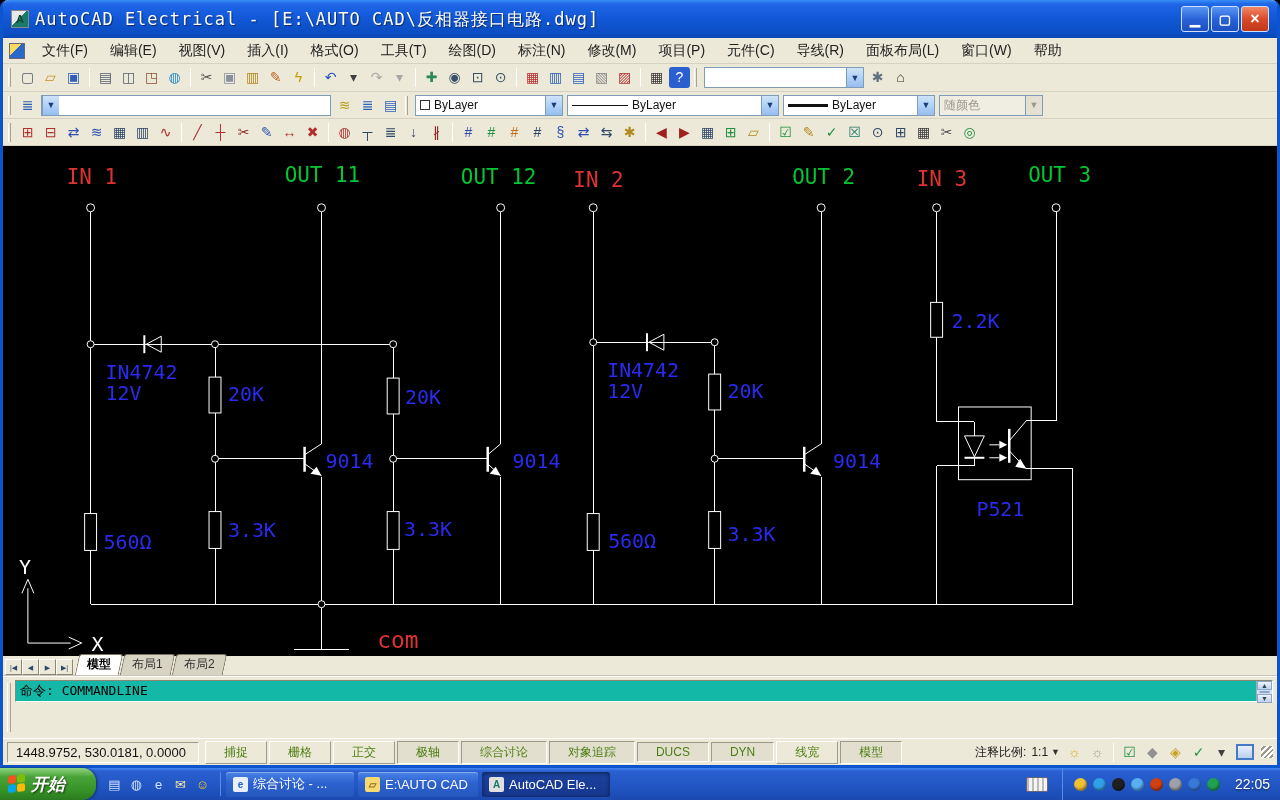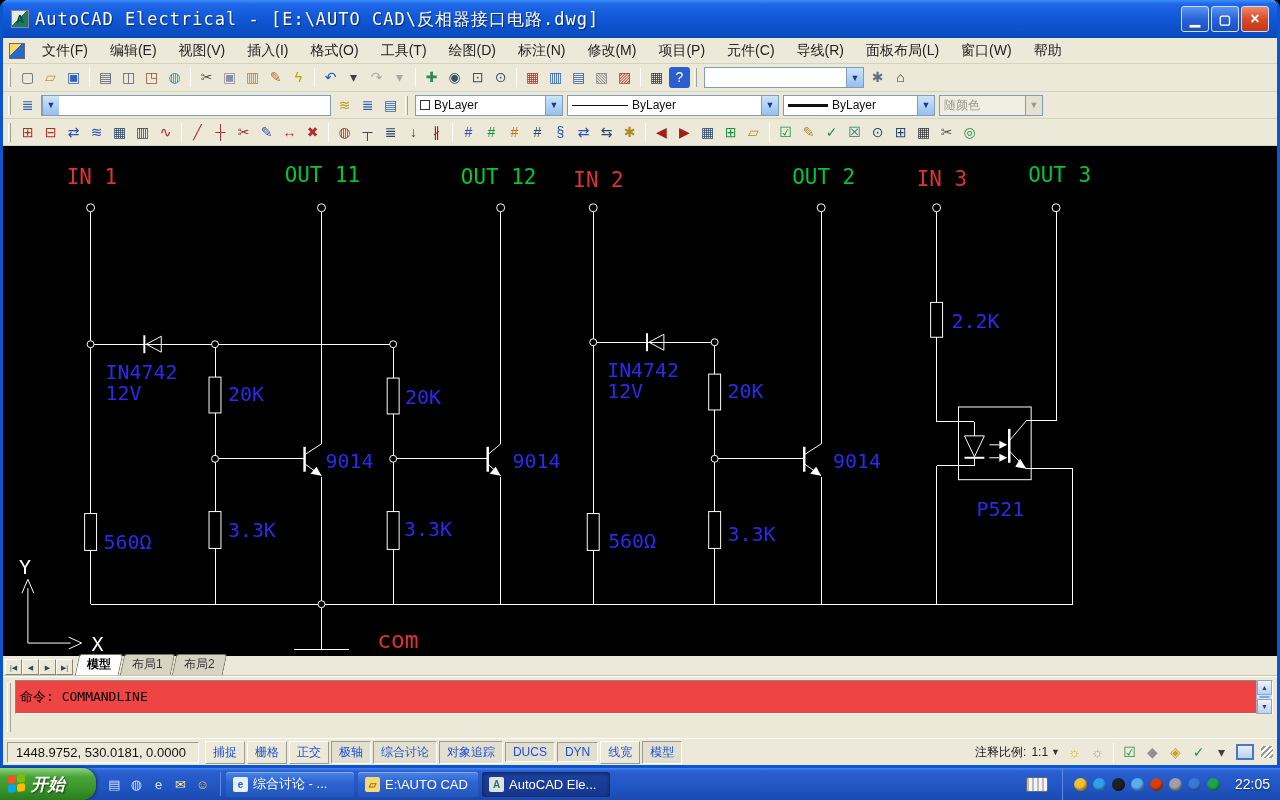--- a/index.html
+++ b/index.html
@@ -70,38 +70,38 @@
   .tab { border:1px solid #787460; border-bottom:none; padding:1px 9px 2px; background:#d8d4c4;
     border-radius:3px 3px 0 0; margin-right:1px; color:#333; transform:skewX(-12deg); }
   .tab > span { display:inline-block; transform:skewX(12deg); }
   .tab.active { background:#fff; font-weight:bold; color:#000; }
 
   
   #cmd { height:62px; flex:0 0 62px; background:#ECE9D8; padding:3px 4px 3px 12px; position:relative;
     border-top:1px solid #fff; }
   .cmdgrip { position:absolute; left:4px; top:6px; bottom:6px; width:4px;
     border-left:1px solid #fff; border-right:1px solid #a8a494; }
-  .cmdhist { height:34px; background:#ef4444; border:1px solid; border-color:#8a8774 #fff #fff #8a8774;
-    display:flex;align-items:center; }
+  .cmdhist { height:22px; background:#14b8a6; border:1px solid; border-color:#8a8774 #fff #fff #8a8774;
+    display:flex; }
   .cmdhist .lines { flex:1; display:flex; flex-direction:column; justify-content:flex-end;
     font-family:"DejaVu Sans Mono", monospace; font-size:13px; color:#000; padding:1px 4px; }
   .vscroll { width:16px; flex:0 0 16px; background:#d6e2f4; border-left:1px solid #aab; display:flex; flex-direction:column; }
   .varrow { height:15px; background:linear-gradient(180deg,#eef4fc,#bcd2ee); border:1px solid #8aa6cc;
     font-size:7px; color:#345; display:flex; align-items:center; justify-content:center; }
   .vthumb { flex:1; margin:1px 2px; background:linear-gradient(90deg,#cfe0f6,#a8c4e8); border:1px solid #8aa6cc; border-radius:2px; }
   .cmdprompt { height:19px; margin-top:2px; background:#fff; border:1px solid; border-color:#8a8774 #fff #fff #8a8774;
     font-family:"DejaVu Sans Mono", monospace; font-size:13px; color:#000; padding:0 4px; display:flex; align-items:center; }
 
   
   #statusbar { height:27px; flex:0 0 27px; display:flex; align-items:center; background:#ECE9D8;
     font-size:12px; padding:0 4px; gap:2px; border-top:1px solid #fff; }
   .coords { border:1px solid; border-color:#9c9a8c #fff #fff #9c9a8c; padding:2px 12px 2px 8px;
     font-size:13px; color:#111; margin-right:4px; white-space:nowrap; }
   .togglestrip { display:flex; align-items:center; gap:2px; }
-  .sbtn { border:1px solid; border-color:#fff #9c9a8c #9c9a8c #fff; padding:2px 7px; color:#1d4ed8; white-space:nowrap; }
+  .sbtn { border:1px solid; border-color:#fff #9c9a8c #9c9a8c #fff; padding:2px 18px; color:#4d7c0f; white-space:nowrap; }
   .sbtn.pressed { border-color:#9c9a8c #fff #fff #9c9a8c; background:#e2dfcf; }
   .sright { margin-left:auto; display:flex; align-items:center; gap:3px; }
   .annlabel { color:#222; } .annval { color:#222; margin-left:2px; }
   .cleanbtn { width:18px; height:16px; border:2px solid #4878c8; background:linear-gradient(180deg,#e8f0fc,#b8d0f0); }
   .sizegrip { width:12px; height:12px; margin-left:4px;
     background:repeating-linear-gradient(135deg,#fff 0 2px,#9c9a8c 2px 4px); }
 
   
   #taskbar { position:absolute; left:0; bottom:0; width:1280px; height:32px;
     background:linear-gradient(180deg,#4484f4 0%,#2a5fd0 10%,#2256c4 55%,#1b4ab0 100%); display:flex; align-items:center; }

